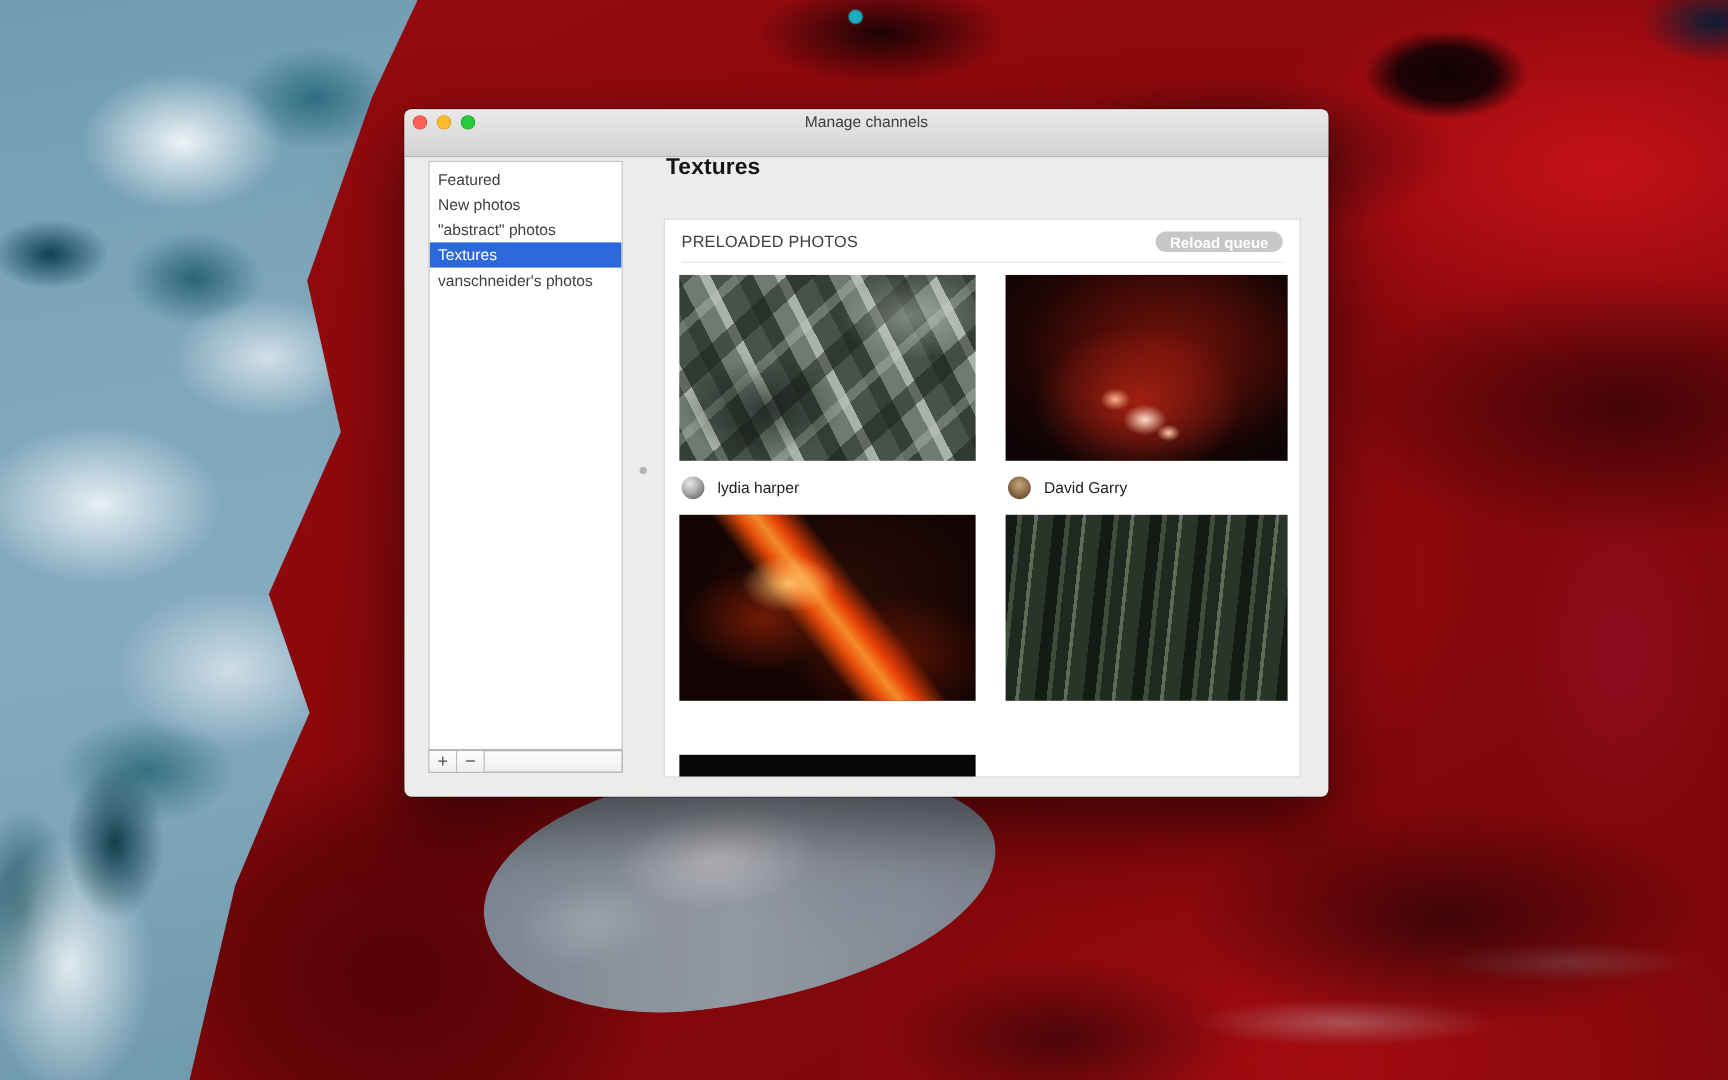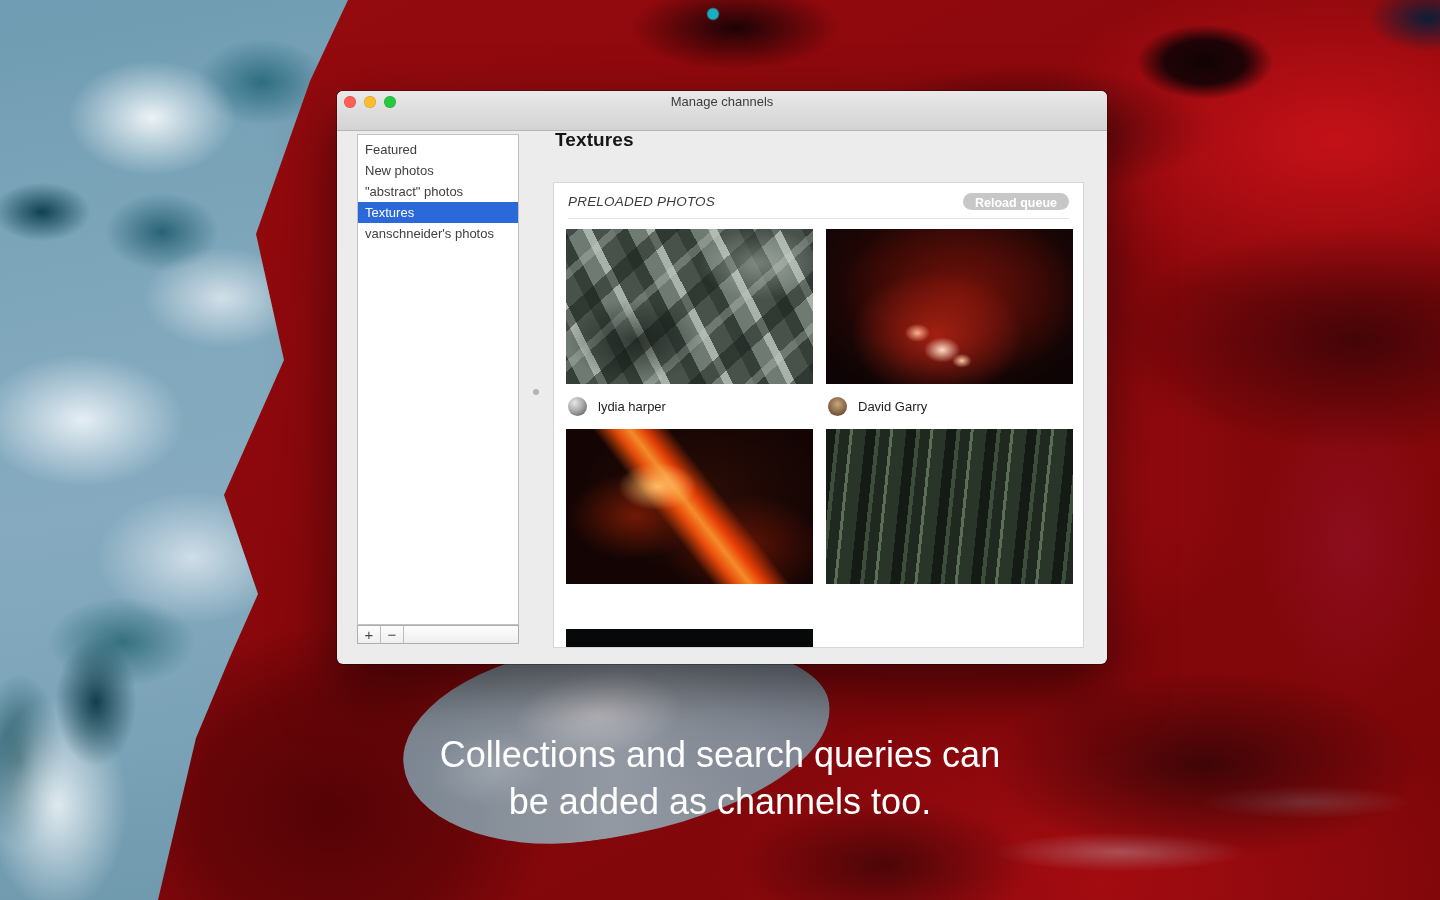--- a/index.html
+++ b/index.html
@@ -86,28 +86,28 @@
   .split-dot { position:absolute; left:196px; top:298px; width:6px; height:6px;
     border-radius:50%; background:#b3b3b3; }
 
   .main-heading { position:absolute; left:218px; top:38px; font-size:19px;
     font-weight:700; color:#161616; letter-spacing:0.1px; }
 
   .card { position:absolute; left:216px; top:91px; width:531px; height:466px;
     background:#fff; border:1px solid #d6d6d6; overflow:hidden; }
   .card-head { display:flex; justify-content:space-between; align-items:center;
     padding:10px 14px 0 14px; }
-  .panel-header { font-size:13.5px; color:#3c3c3c; letter-spacing:0.2px;font-style:italic; }
+  .panel-header { font-size:13.5px; color:#3c3c3c; letter-spacing:0.2px; }
   .reload-btn { background:#c7c7c7; color:#fff; font-weight:700; font-size:12.5px;
     border:none; border-radius:10px; padding:3px 12px 0; cursor:default;
     font-family:"Liberation Sans", sans-serif; }
   .divider { height:1px; background:#e4e4e4; margin:8px 14px 0 14px; }
 
   .photo-grid { margin:10px 0 0 12px; width:507px; height:419px; overflow:hidden;
-    display:grid; grid-template-columns:247px 247px; column-gap:13px; grid-auto-rows:200px; }
+    display:grid; grid-template-columns:247px 247px; column-gap:25px; grid-auto-rows:200px; }
   figure { width:247px; }
   .photo { width:247px; height:155px; }
   .photo-caption { height:45px; display:flex; align-items:center; gap:11px; padding-left:2px; }
   .avatar { width:19px; height:19px; border-radius:50%; flex:0 0 auto; }
   .author-name { font-size:13px; color:#1e1e1e; }
 
   .av1 { background:radial-gradient(circle at 35% 30%, #e6e6e6 0%, #ababab 45%, #6f6f6f 80%); }
   .av2 { background:radial-gradient(circle at 50% 38%, #c9a87c 0%, #7a5c3e 65%, #4e3a26 95%); }
   .av3 { background:radial-gradient(circle at 45% 35%, #d8d4cc 0%, #8a8680 60%, #55524d 95%); }
   .av4 { background:radial-gradient(circle at 45% 35%, #5a5f66 0%, #23262b 65%, #101214 100%); }
@@ -215,17 +215,13 @@
         <figure>
           <div class="photo img-grass"></div>
         </figure>
         <figure>
           <div class="photo img-smoke"></div>
         </figure>
       </div>
     </div>
   </div>
 
-  <div class="screen-caption">
-    <div>Collections and search queries can</div>
-    <div>be added as channels too.</div>
-  </div>
 </div>
 
 </body></html>

